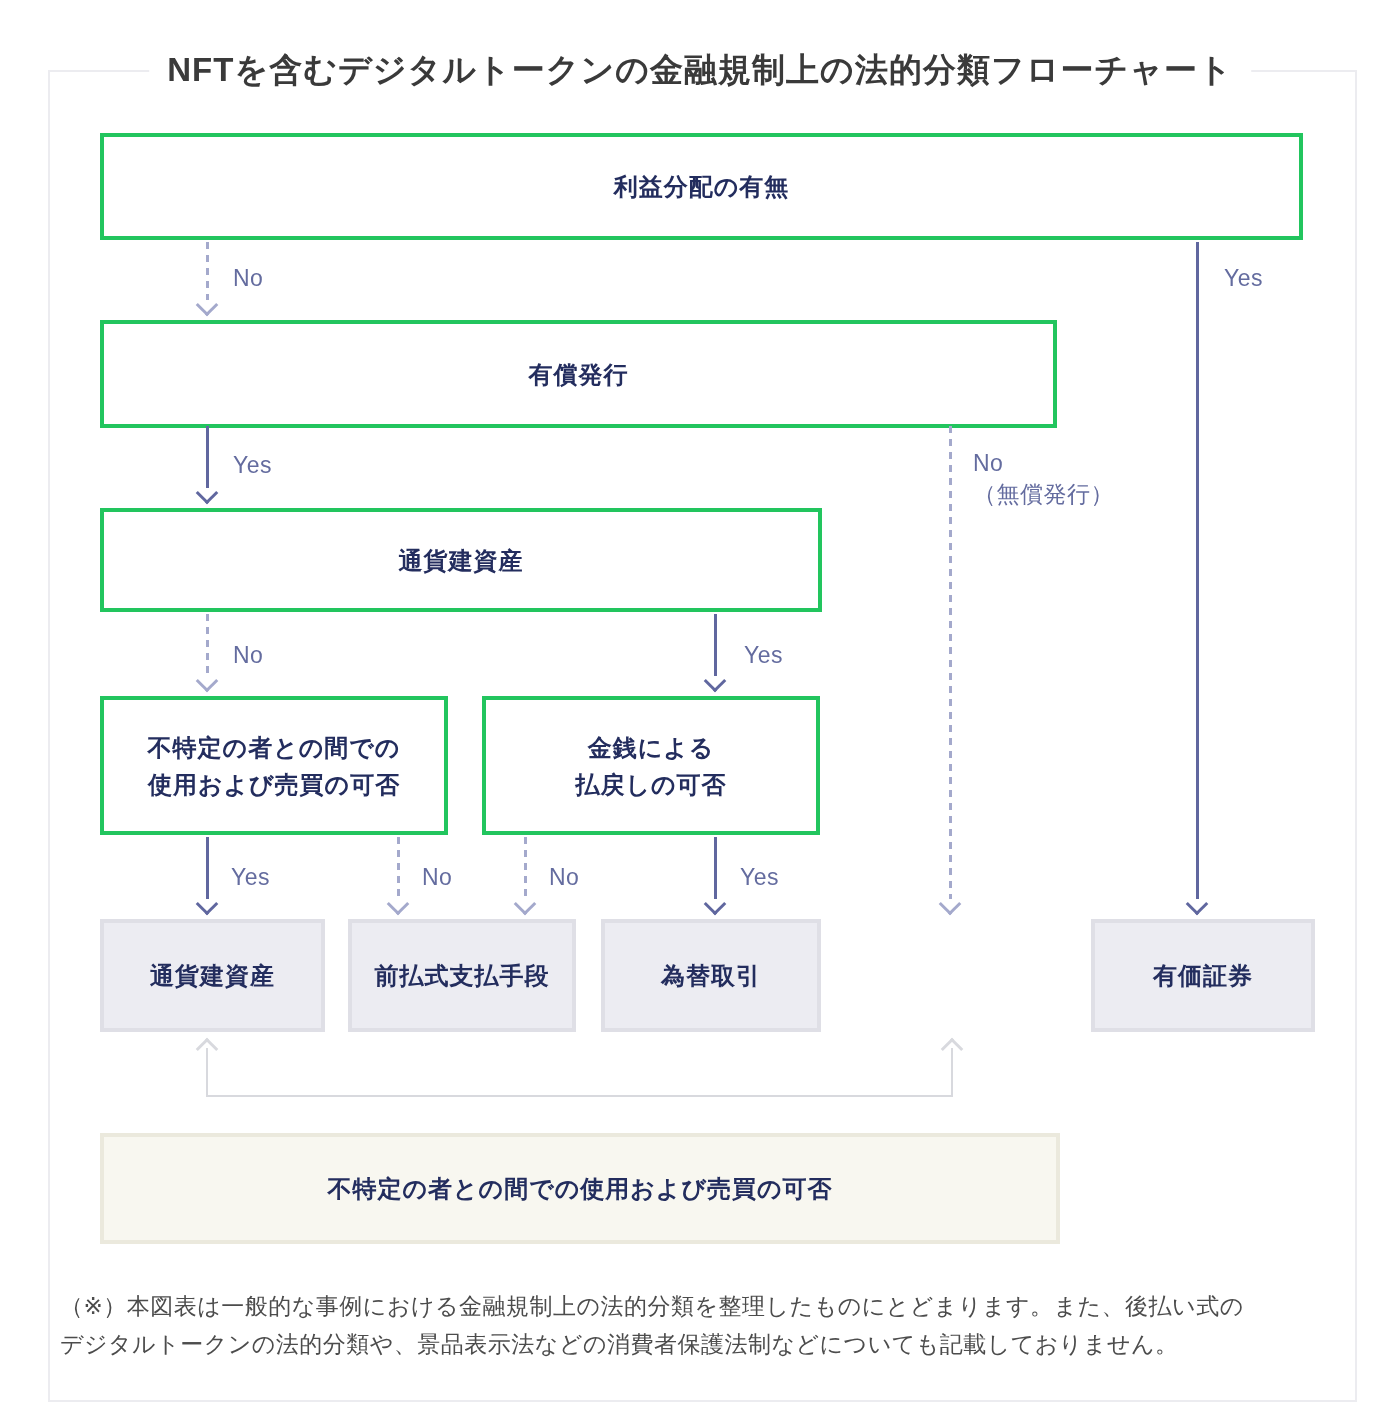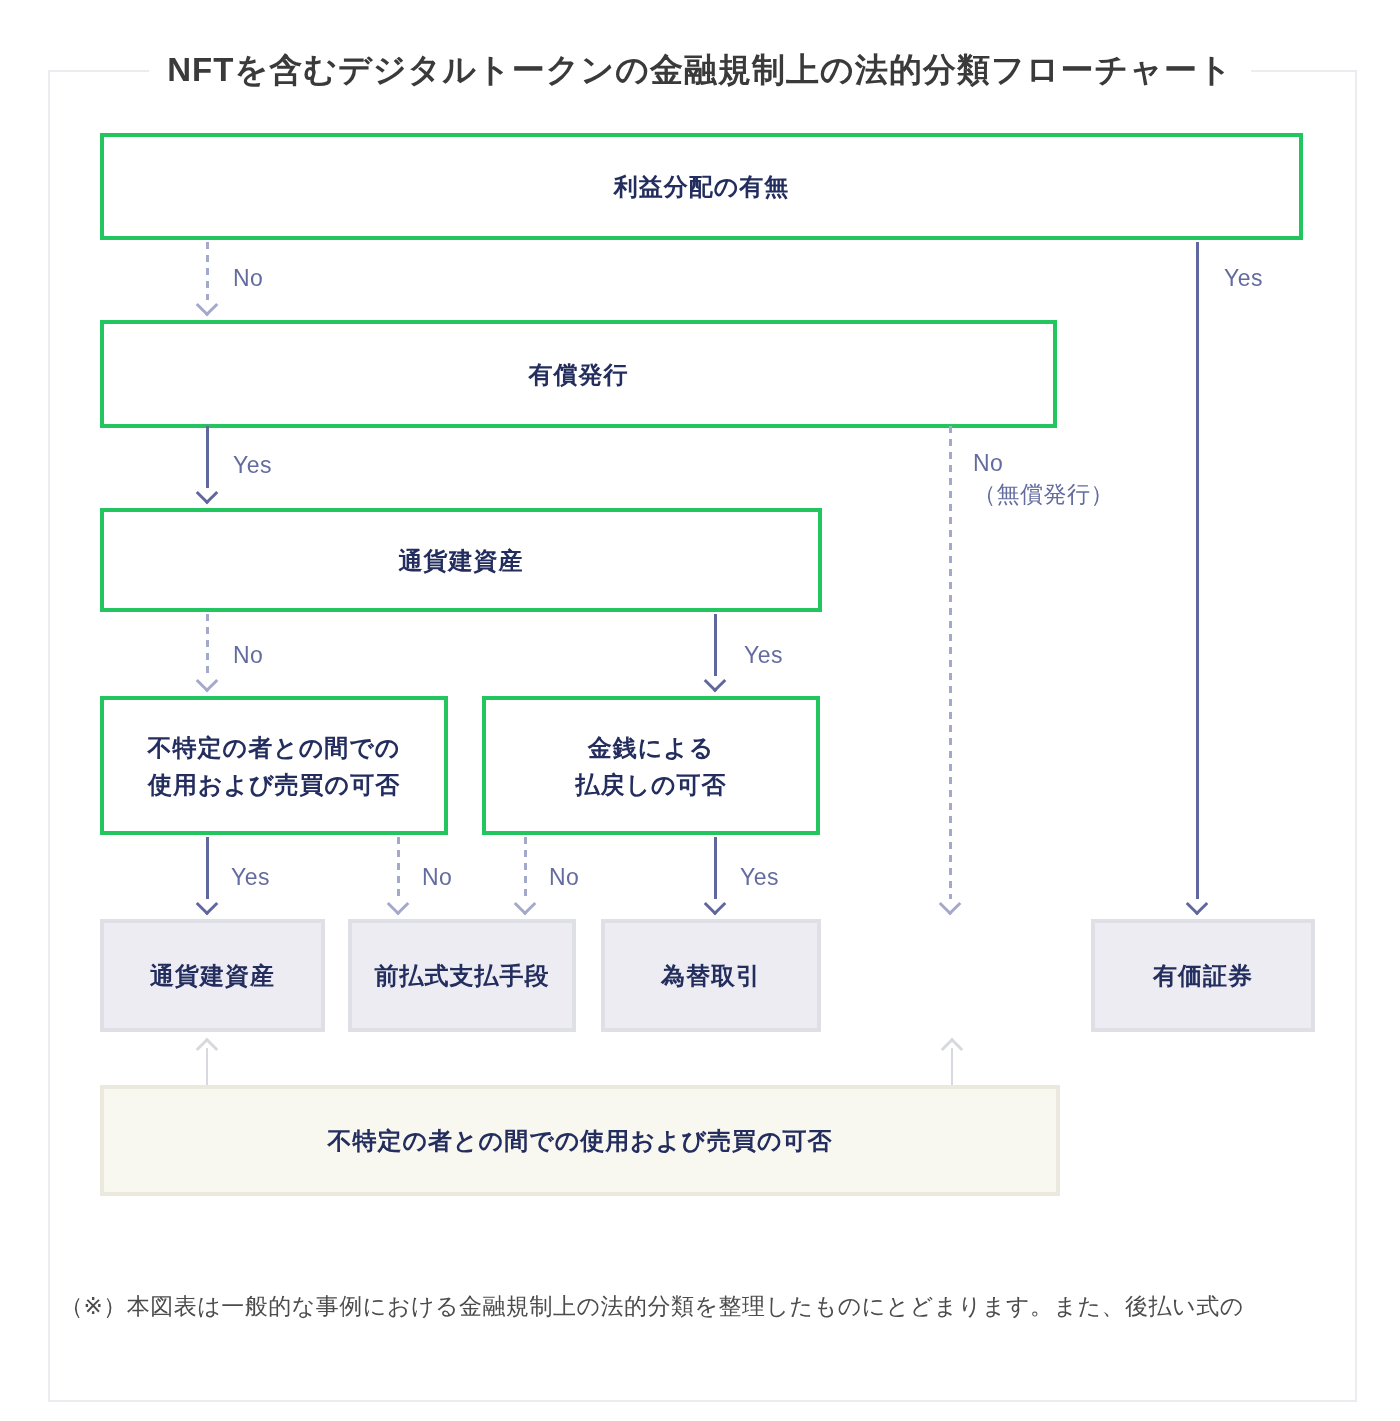--- a/index.html
+++ b/index.html
@@ -90,19 +90,20 @@
   <div class="vl" style="left:714px;top:837px;height:62px;"></div>
   <div class="chev down" style="left:707px;top:896px;"></div>
   <div class="elabel" style="left:740px;top:862px;">Yes</div>
 
   <div class="chev up" style="left:199px;top:1041px;"></div>
   <div class="vl gray" style="left:206px;top:1048px;height:49px;"></div>
   <div class="hl" style="left:206px;top:1095px;width:747px;"></div>
   <div class="vl gray" style="left:951px;top:1048px;height:49px;"></div>
   <div class="chev up" style="left:944px;top:1041px;"></div>
 
-  <div class="node cream" style="left:100px;top:1085px;width:960px;height:111px;">不特定の者との間での使用および売買の可否</div>
+  <div class="node cream" style="left:100px;top:1133px;width:960px;height:111px;">不特定の者との間での使用および売買の可否</div>
 
   <div class="footnote">
     <div>（※）本図表は一般的な事例における金融規制上の法的分類を整理したものにとどまります。また、後払い式の</div>
+    <div>デジタルトークンの法的分類や、景品表示法などの消費者保護法制などについても記載しておりません。</div>
   </div>
 
 </div>
 
 </body></html>

